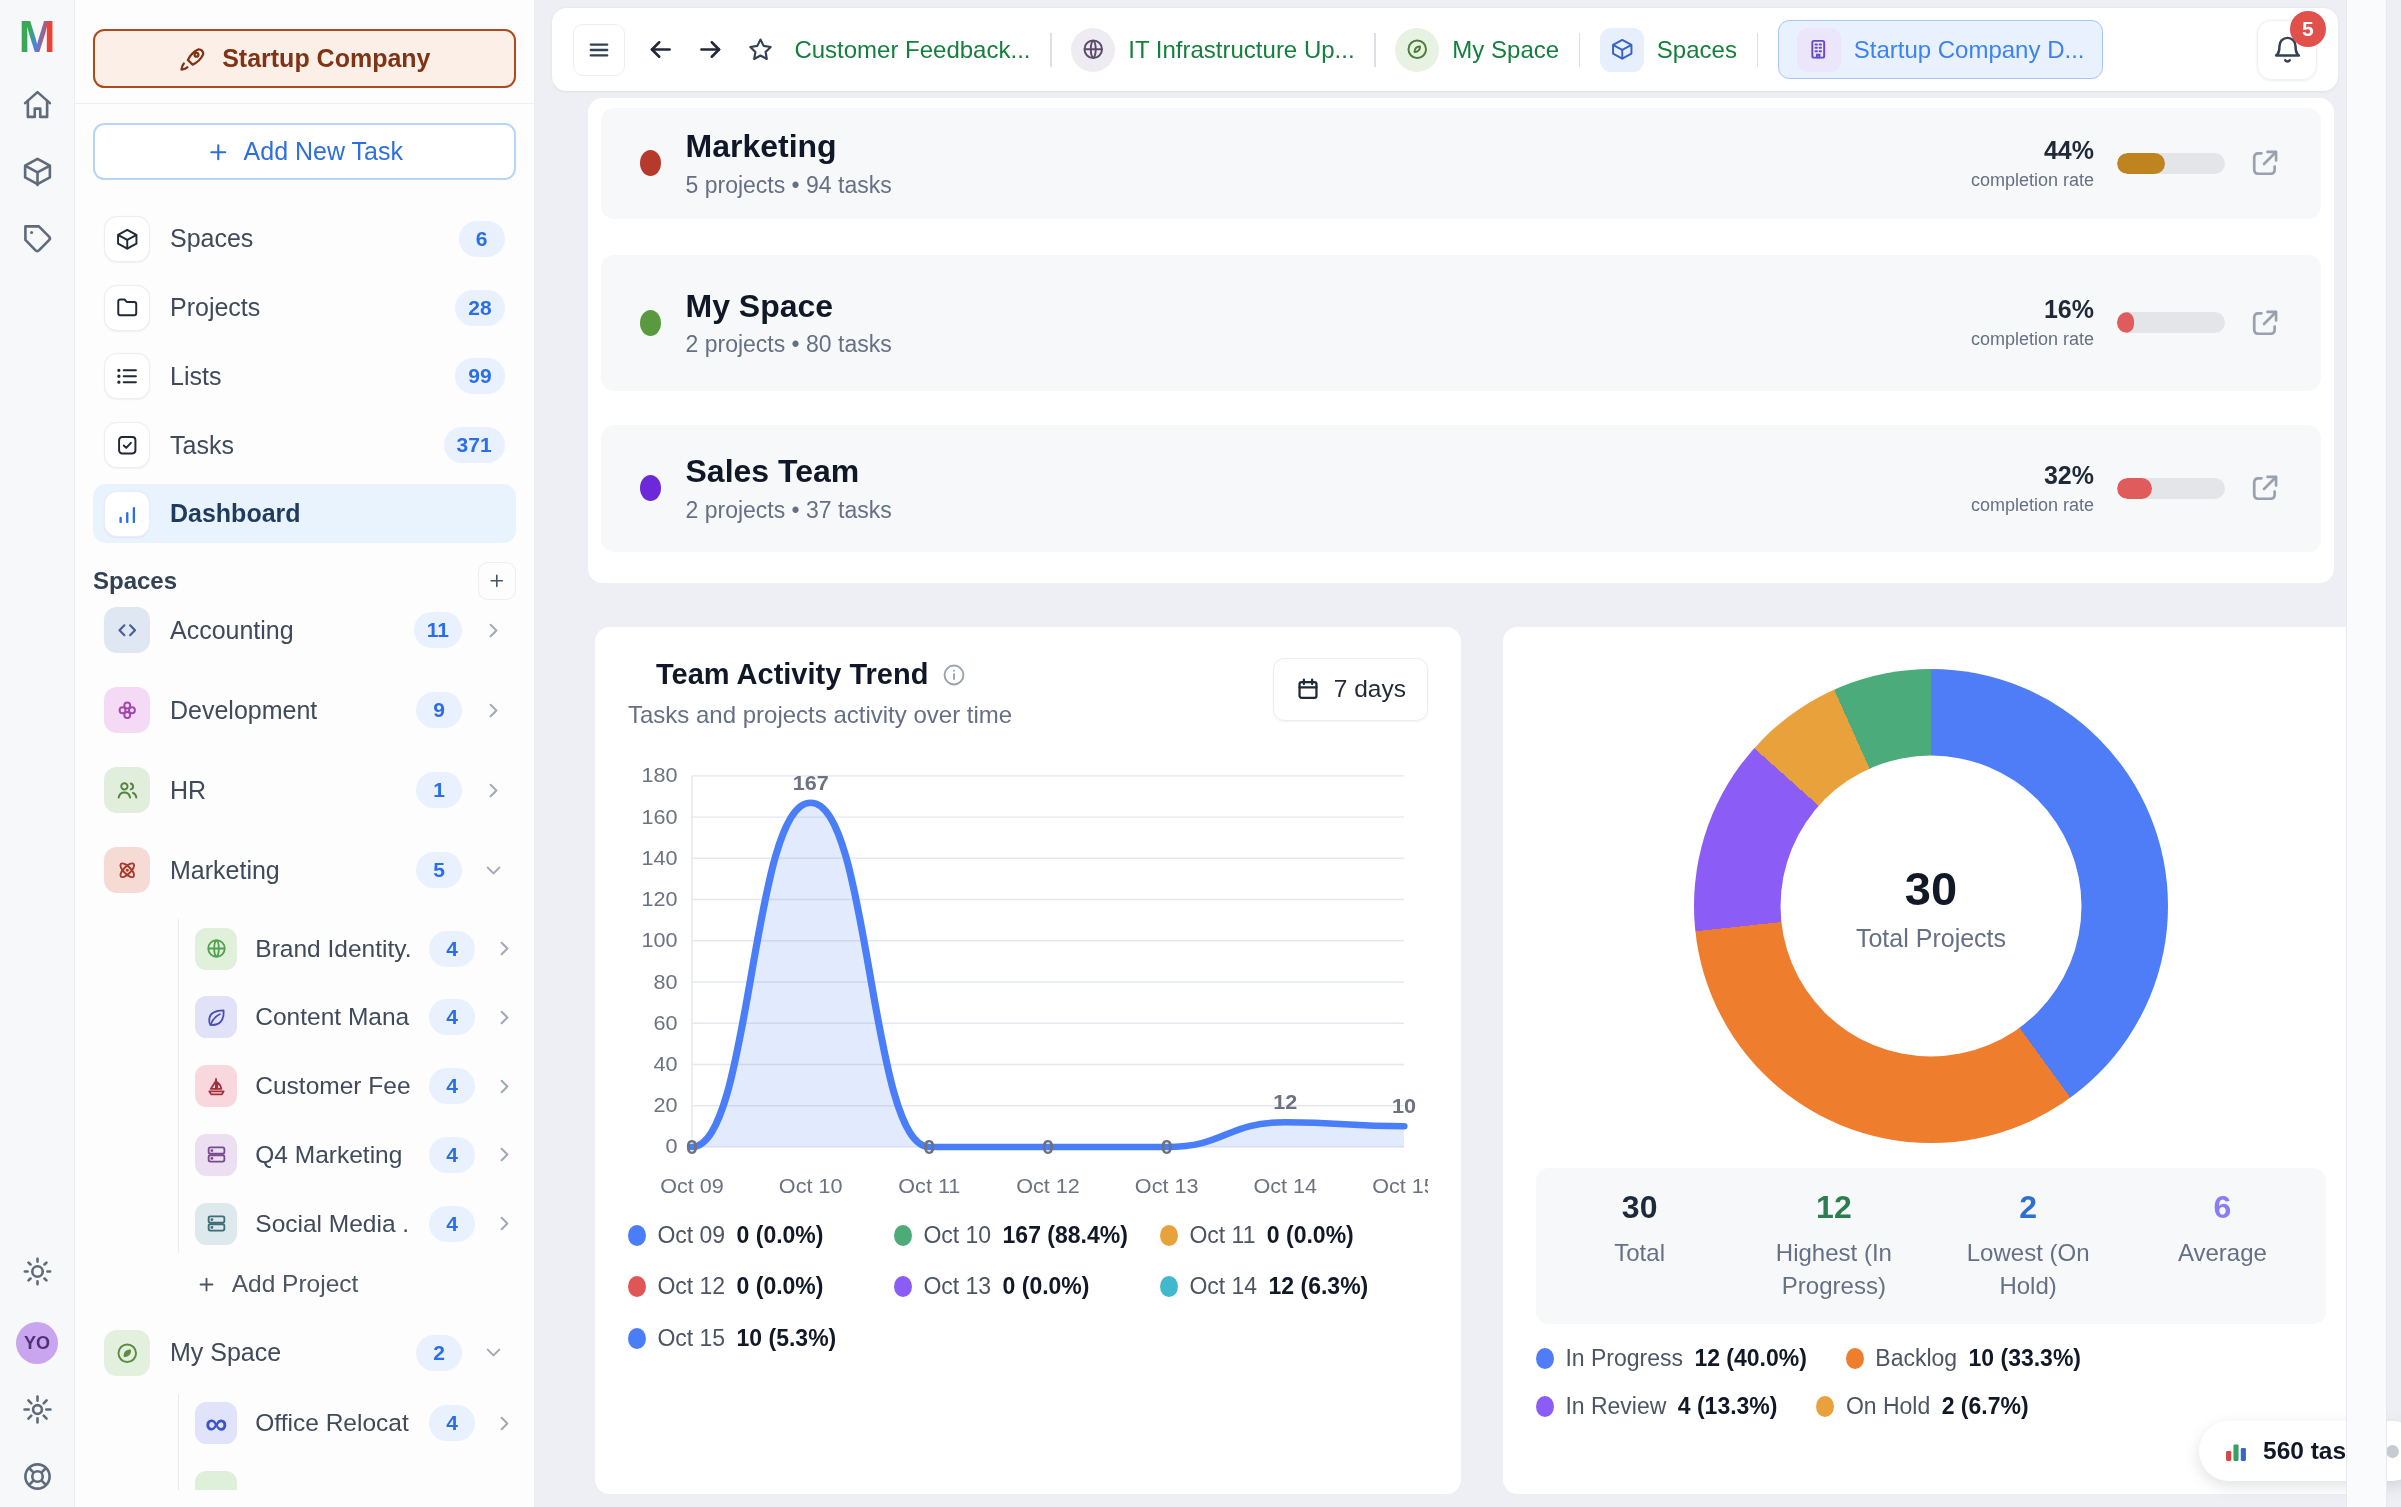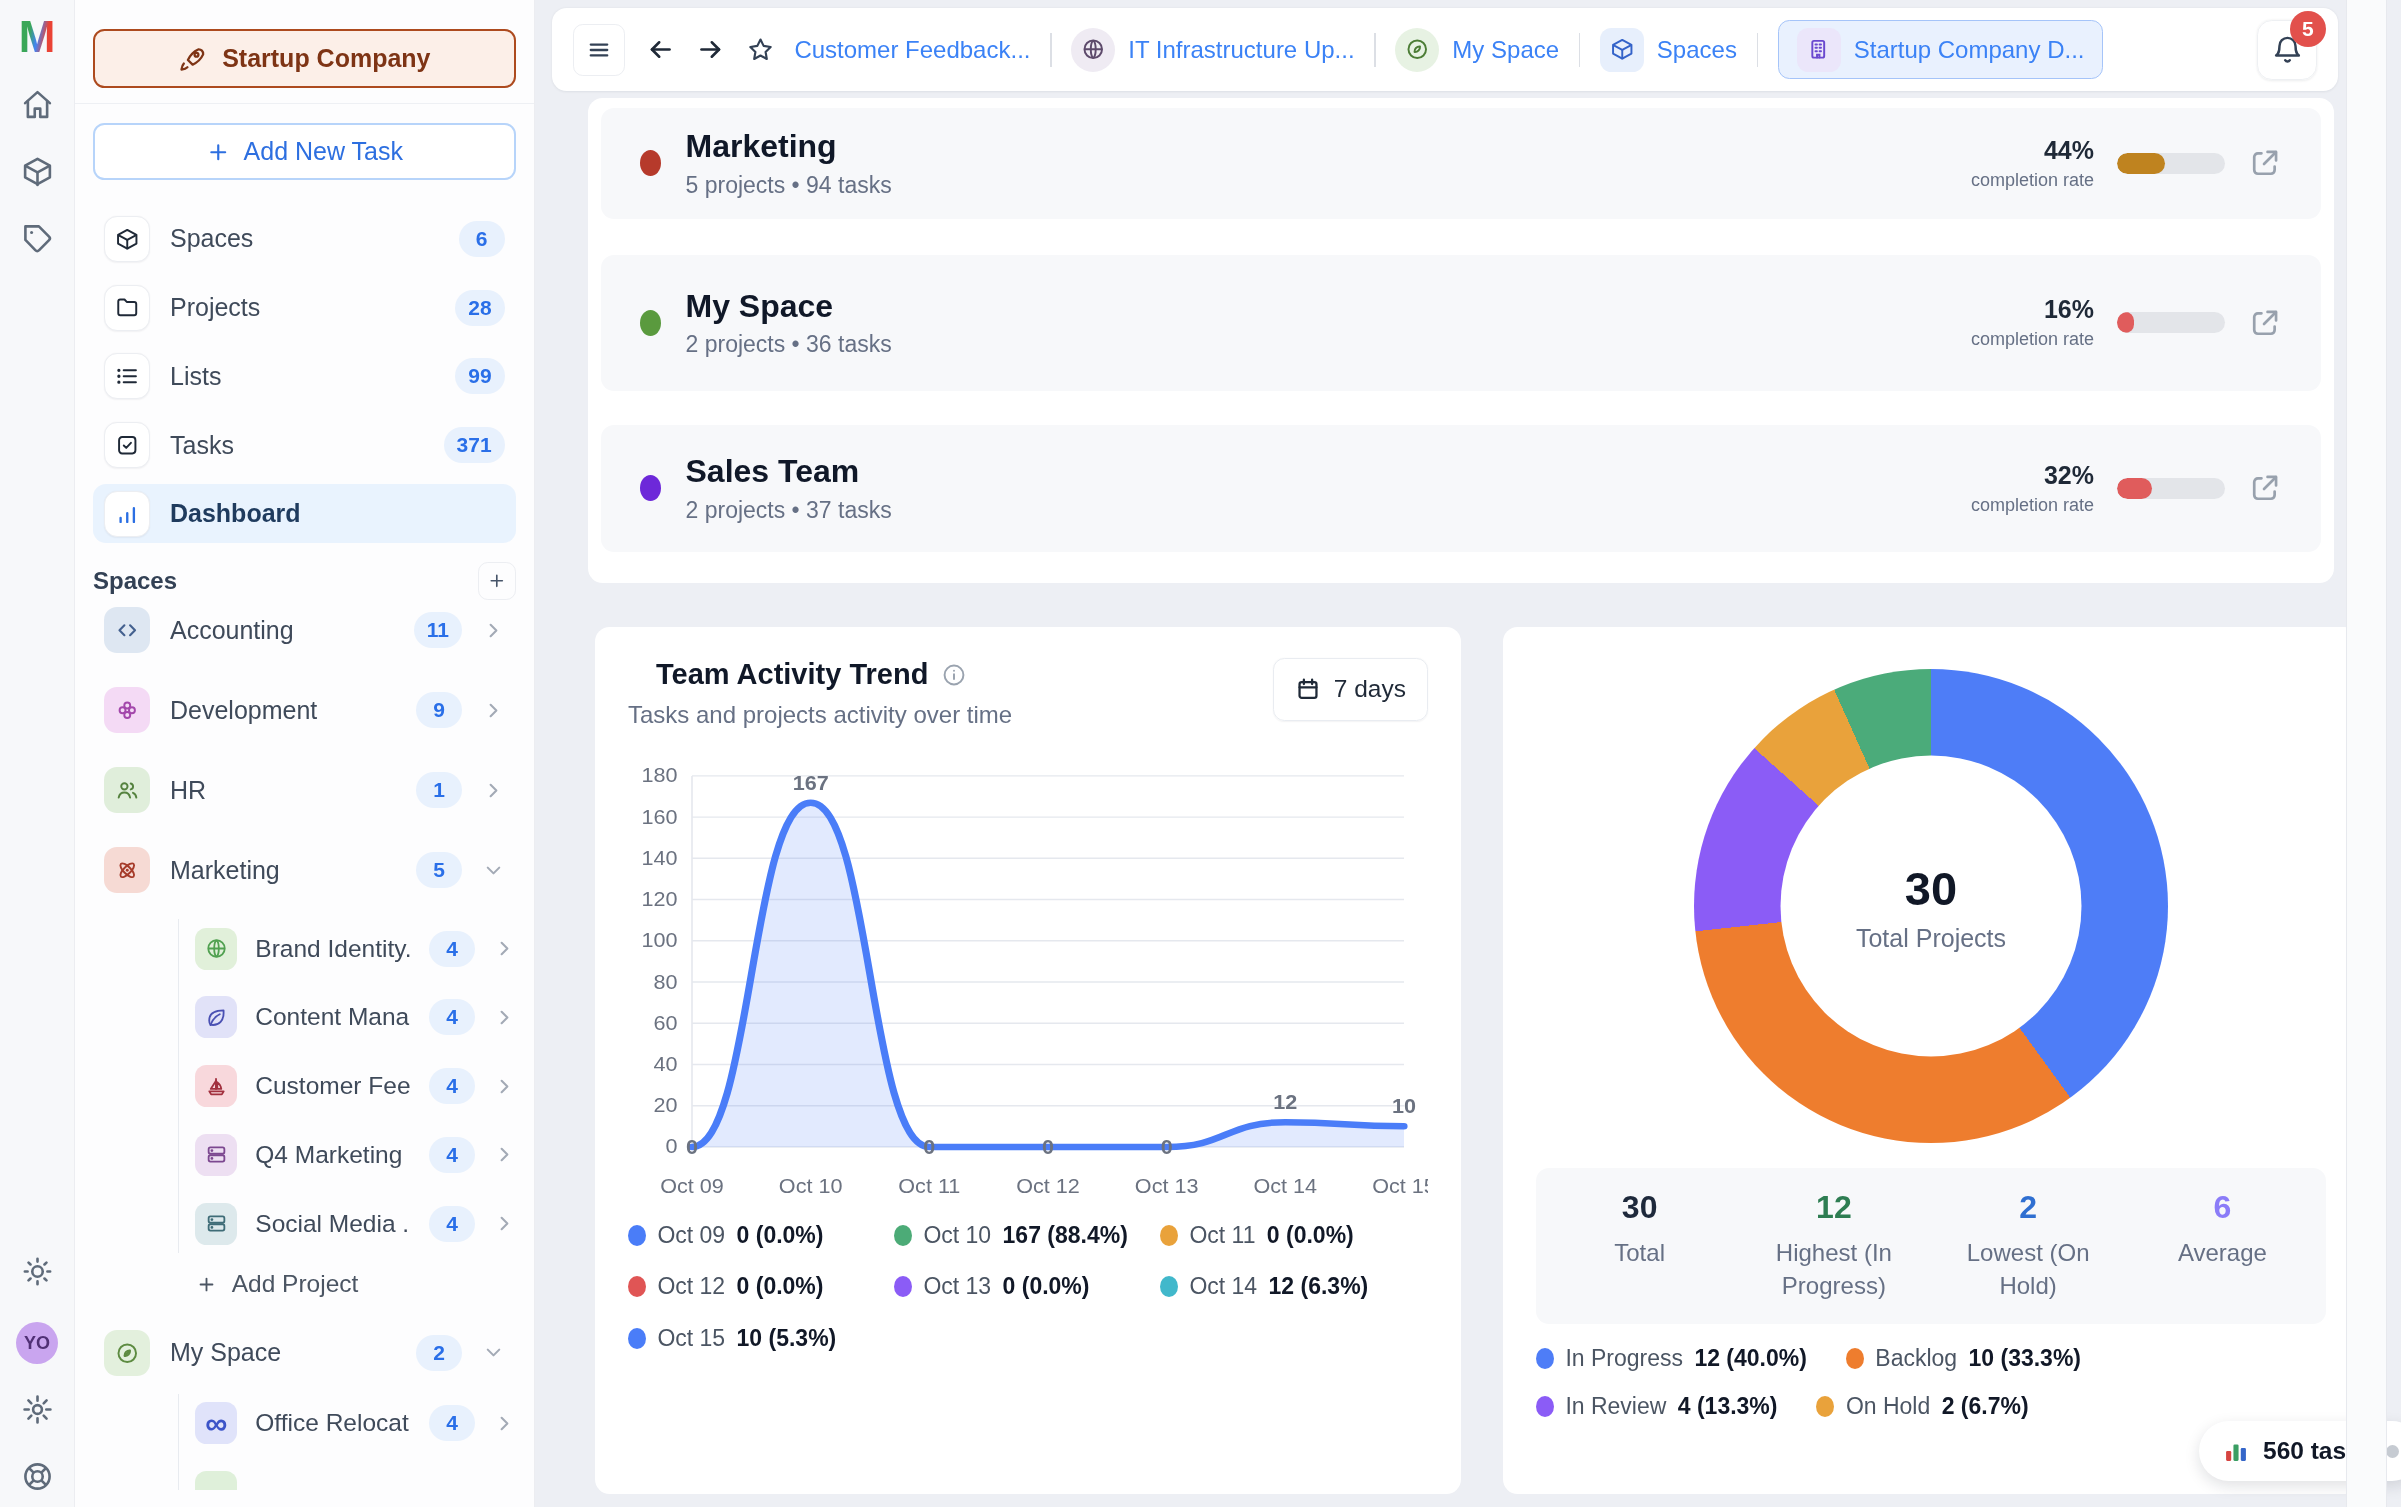--- a/index.html
+++ b/index.html
@@ -49,21 +49,21 @@
   .partial { height:28px; overflow:hidden; }
   .partial .tile { background:#dff0da; }
 
   
   .main { position:absolute; left:535px; top:0; right:0; bottom:0; }
   .topbar { position:absolute; left:17px; top:8.2px; width:1786px; height:83px; background:#fff; border-radius:14.7px; box-shadow:0 0.8px 2.5px rgba(16,24,40,.07); display:flex; align-items:center; gap:19.6px; padding:0 21px; }
   .mtile { width:52px; height:52px; border:1.6px solid #eceef2; border-radius:9.8px; display:flex; align-items:center; justify-content:center; color:#334155; cursor:pointer; }
   .mtile .ic { width:26px; height:26px; }
   .navarrow { width:31px; height:31px; color:#1f2937; cursor:pointer; }
   .staric { width:29px; height:29px; color:#334155; cursor:pointer; }
-  .tb-tab { display:flex; align-items:center; gap:13px; font-size:24px; color:#3b82f6; white-space:nowrap; cursor:pointer; }
+  .tb-tab { display:flex; align-items:center; gap:13px; font-size:24px; color:#15803d; white-space:nowrap; cursor:pointer; }
   .tb-ic { width:44px; height:44px; border-radius:50%; display:flex; align-items:center; justify-content:center; }
   .tb-ic.sq { border-radius:11.4px; }
   .tb-ic .ic { width:24.5px; height:24.5px; }
   .tdiv { width:1.6px; height:34px; background:#dcdfe5; flex:0 0 1.6px; }
   .tb-tab.active { background:#e9f1fe; border:1.6px solid #a5c4f9; border-radius:11.4px; height:59px; padding:0 18px; color:#3b82f6; font-weight:500; }
   .bellwrap { margin-left:auto; position:relative; width:60px; height:60px; border:1.6px solid #eef0f3; border-radius:14.7px; box-shadow:0 0.8px 2.5px rgba(16,24,40,.08); display:flex; align-items:center; justify-content:center; color:#334155; cursor:pointer; }
   .bellwrap .ic { width:31px; height:31px; }
   .nbadge { position:absolute; top:-9.8px; right:-9.8px; width:36px; height:36px; border-radius:50%; background:#e2504c; color:#fff; font-size:21px; font-weight:700; display:flex; align-items:center; justify-content:center; }
 
   .groups { position:absolute; left:53px; top:98px; width:1746px; height:485px; background:#fff; border-radius:14.7px; padding:9.8px 13px 13px; overflow:hidden; }
@@ -590,21 +590,21 @@
                 <path d="M11.3 12.7l8.3-8.3"></path>
               </svg>
             </span>
         </div>
       </div>
 
       <div class="gcard c2">
         <span class="gdot" style="background: rgb(90, 154, 62);"></span>
         <div class="ginfo">
           <div class="nm">My Space</div>
-          <div class="meta">2 projects • 36 tasks</div>
+          <div class="meta">2 projects • 80 tasks</div>
         </div>
         <div class="gright">
           <div class="pctblk">
             <div class="pct">16%</div>
             <div class="rl">completion rate</div>
           </div>
           <div class="pbar">
               <div class="fill" style="width: 16%; background: rgb(224, 92, 92);"></div>
             </div>
           <span class="extic">

